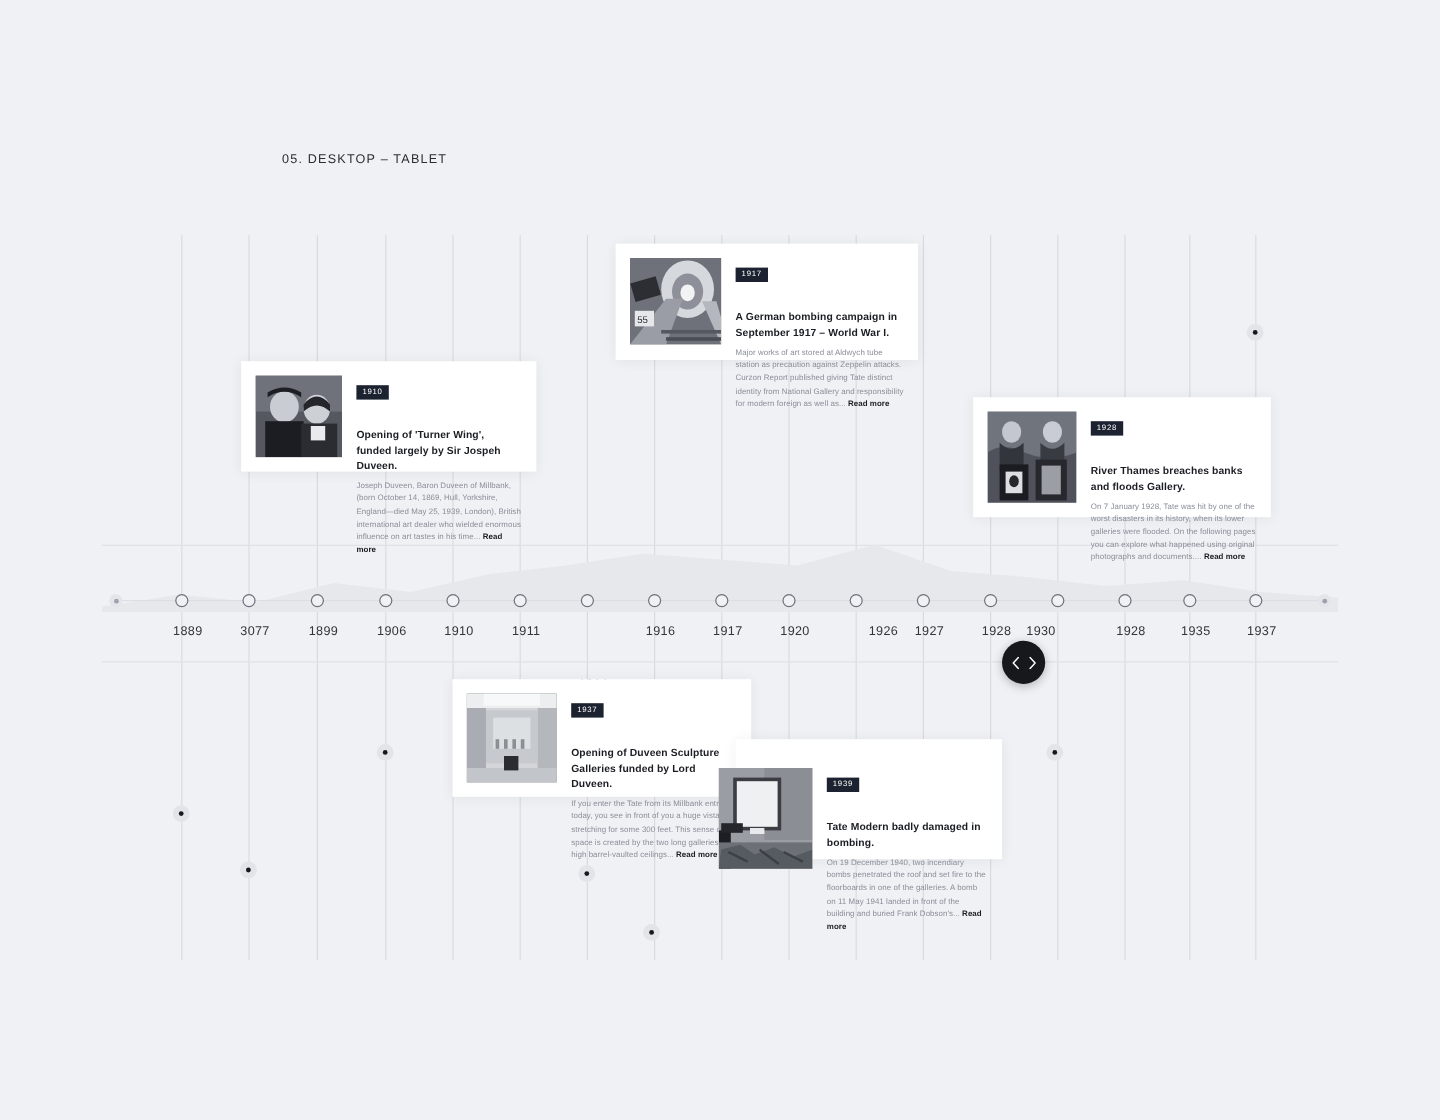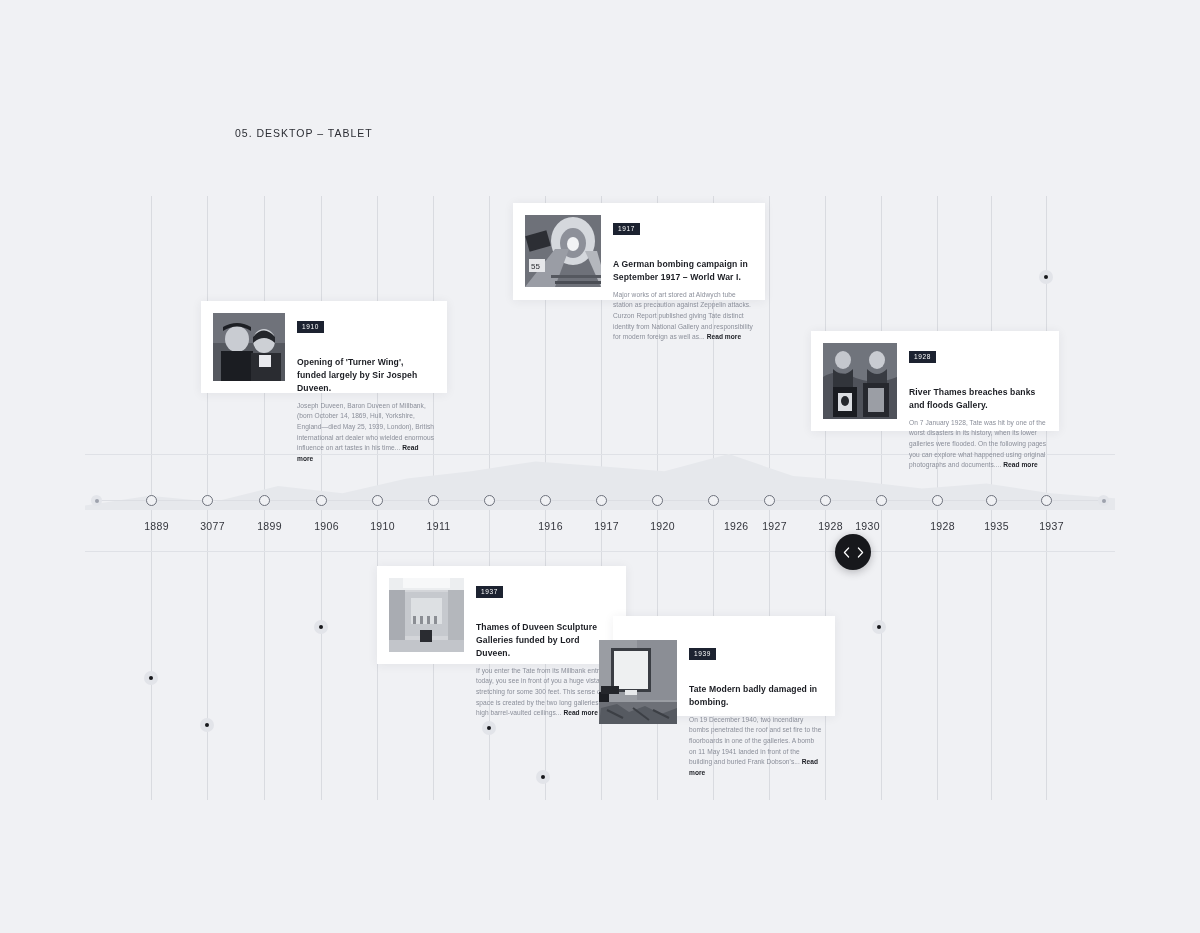--- a/index.html
+++ b/index.html
@@ -304,21 +304,21 @@
         <rect x="24" y="38" width="3" height="8" fill="#8b8e94"></rect>
         <rect x="31" y="38" width="3" height="8" fill="#8b8e94"></rect>
         <rect x="38" y="38" width="3" height="8" fill="#8b8e94"></rect>
         <rect x="45" y="38" width="3" height="8" fill="#8b8e94"></rect>
         <rect x="0" y="62" width="75" height="12" fill="#c2c5ca"></rect>
         <rect x="31" y="52" width="12" height="12" fill="#2a2c31"></rect>
       </svg>
     </div>
     <div class="body">
       <span class="badge">1937</span>
-      <div class="c-title">Thames of Duveen Sculpture Galleries funded by Lord Duveen.</div>
+      <div class="c-title">Opening of Duveen Sculpture Galleries funded by Lord Duveen.</div>
       <div class="c-text">
         <span>If you enter the Tate from its Millbank entrance today, you see in front of you a huge vista stretching for some 300 feet. This sense of space is created by the two long galleries with high barrel-vaulted ceilings...</span>
         <span class="more">Read more</span>
       </div>
     </div>
   </div>
 
   <div class="card" style="left:613px; top:616px; width:222px; height:100px; padding-left:0;">
     <div class="thumb" style="width:78px;height:84px;margin-left:-14px;margin-top:12px;">
       <svg width="78" height="84" viewBox="0 0 78 84">

